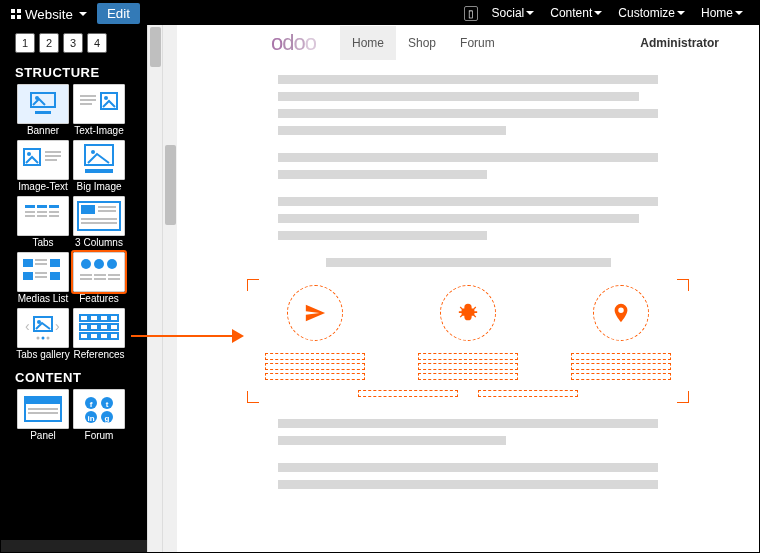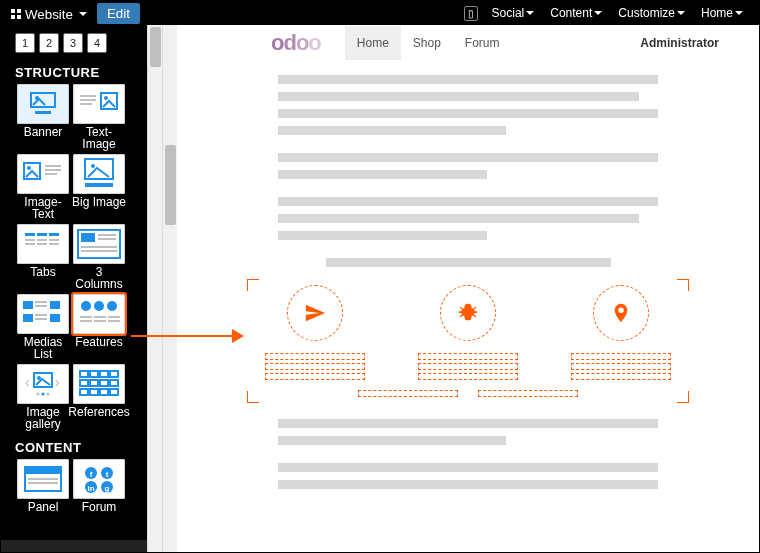--- a/index.html
+++ b/index.html
@@ -12,26 +12,26 @@
   .topbar .right { margin-left:auto; display:flex; align-items:center; gap:4px; padding-right:10px;}
   .topbar .right .menu-item { padding:2px 6px; display:flex; align-items:center; }
   .sidebar { position:absolute; top:24px; left:0; width:146px; bottom:0; background:#000; color:#fff; overflow:hidden; }
   .paging { display:flex; gap:4px; margin:8px 0 6px 14px;}
   .page-num { width:20px; height:20px; border:1px solid #666; background:#fff; color:#222; display:flex; align-items:center; justify-content:center; font-size:11px; border-radius:2px;}
   .section-hdr { font-weight:bold; color:#fff; font-size:13px; letter-spacing:.5px; padding:6px 0 4px 14px; }
   .block-grid { display:grid; grid-template-columns:56px 56px; gap-x:6px; gap-y:2px; margin-left:14px; }
   .block-item { display:flex; flex-direction:column; align-items:center; width:56px; }
   .block-tile { width:52px; height:40px; background:#fff; border:1px solid #d0d0d0; border-radius:1px; display:flex; align-items:center; justify-content:center; overflow:hidden;}
   .block-tile.selected { outline:2px solid #ff5a00; }
-  .block-label { font-size:12px; color:#fff; margin-top:2px; margin-bottom:4px; text-align:center; line-height:1;}
+  .block-label { font-size:10px; color:#fff; margin-top:2px; margin-bottom:4px; text-align:right; line-height:1;}
   .scrollbar-stub { position:absolute; right:0; top:24px; bottom:0; width:15px; background:#f0f0f0; border-left:1px solid #ddd;}
   .scrollbar-thumb { position:absolute; left:2px; width:11px; background:#bfbfbf; border-radius:2px;}
   .content { position:absolute; left:146px; right:0; top:24px; bottom:0; background:#fff; overflow:hidden;}
   .content .header { height:36px; display:flex; align-items:center; padding-left:94px; }
-  .logo { font-family: Arial; font-size:22px; font-weight:bold; letter-spacing:-1px;}
+  .logo { font-family: Arial; font-size:22px; font-weight:normal; letter-spacing:-1px;}
   .logo .o1{color:#aa77aa;} .logo .d{color:#b08bb0;} .logo .o2{color:#c4a7c4;} .logo .o3{color:#d9c6d9;}
   .navbar { display:flex; margin-left:24px; font-size:12px; color:#555; }
   .nav-item { padding:10px 12px; }
   .nav-item.active { background:#eee; }
   .nav-admin { margin-left:auto; margin-right:40px; font-weight:bold; color:#333; display:flex; align-items:center; gap:2px;}
   .placeholder-block { margin:14px auto 0 auto; width:380px; display:flex; flex-direction:column; gap:8px;}
   .ph { height:9px; background:#d8d8d8; }
   .features-zone { width:430px; margin:18px auto 0 auto; position:relative;}
   .crop { position:absolute; width:12px; height:12px; border:1px solid #ff5a00;}
   .crop.tl{top:-6px;left:-6px;border-right:none;border-bottom:none;}
@@ -212,21 +212,21 @@
             <text x="5" y="20" font-size="14" fill="#bbb">‹</text>
             <rect x="14" y="6" width="18" height="14" class="mini-stroke"></rect>
             <circle cx="19" cy="11" r="2" class="mini-blue"></circle>
             <path d="M16 18 L22 12 L30 18" class="mini-stroke"></path>
             <text x="35" y="20" font-size="14" fill="#bbb">›</text>
             <circle cx="18" cy="27" r="1.5" fill="#bbb"></circle>
             <circle cx="23" cy="27" r="1.5" class="mini-blue"></circle>
             <circle cx="28" cy="27" r="1.5" fill="#bbb"></circle>
           </svg>
         </div>
-      <div class="block-label">Image gallery</div>
+      <div class="block-label">Tabs gallery</div>
     </div>
 
     <div class="block-item">
       <div class="block-tile">
           <svg width="46" height="32">
             <rect x="4" y="3" width="8" height="6" class="mini-stroke" stroke-width="1"></rect>
             <rect x="14" y="3" width="8" height="6" class="mini-stroke" stroke-width="1"></rect>
             <rect x="24" y="3" width="8" height="6" class="mini-stroke" stroke-width="1"></rect>
             <rect x="34" y="3" width="8" height="6" class="mini-stroke" stroke-width="1"></rect>
             <rect x="4" y="12" width="8" height="6" class="mini-stroke" stroke-width="1"></rect>

